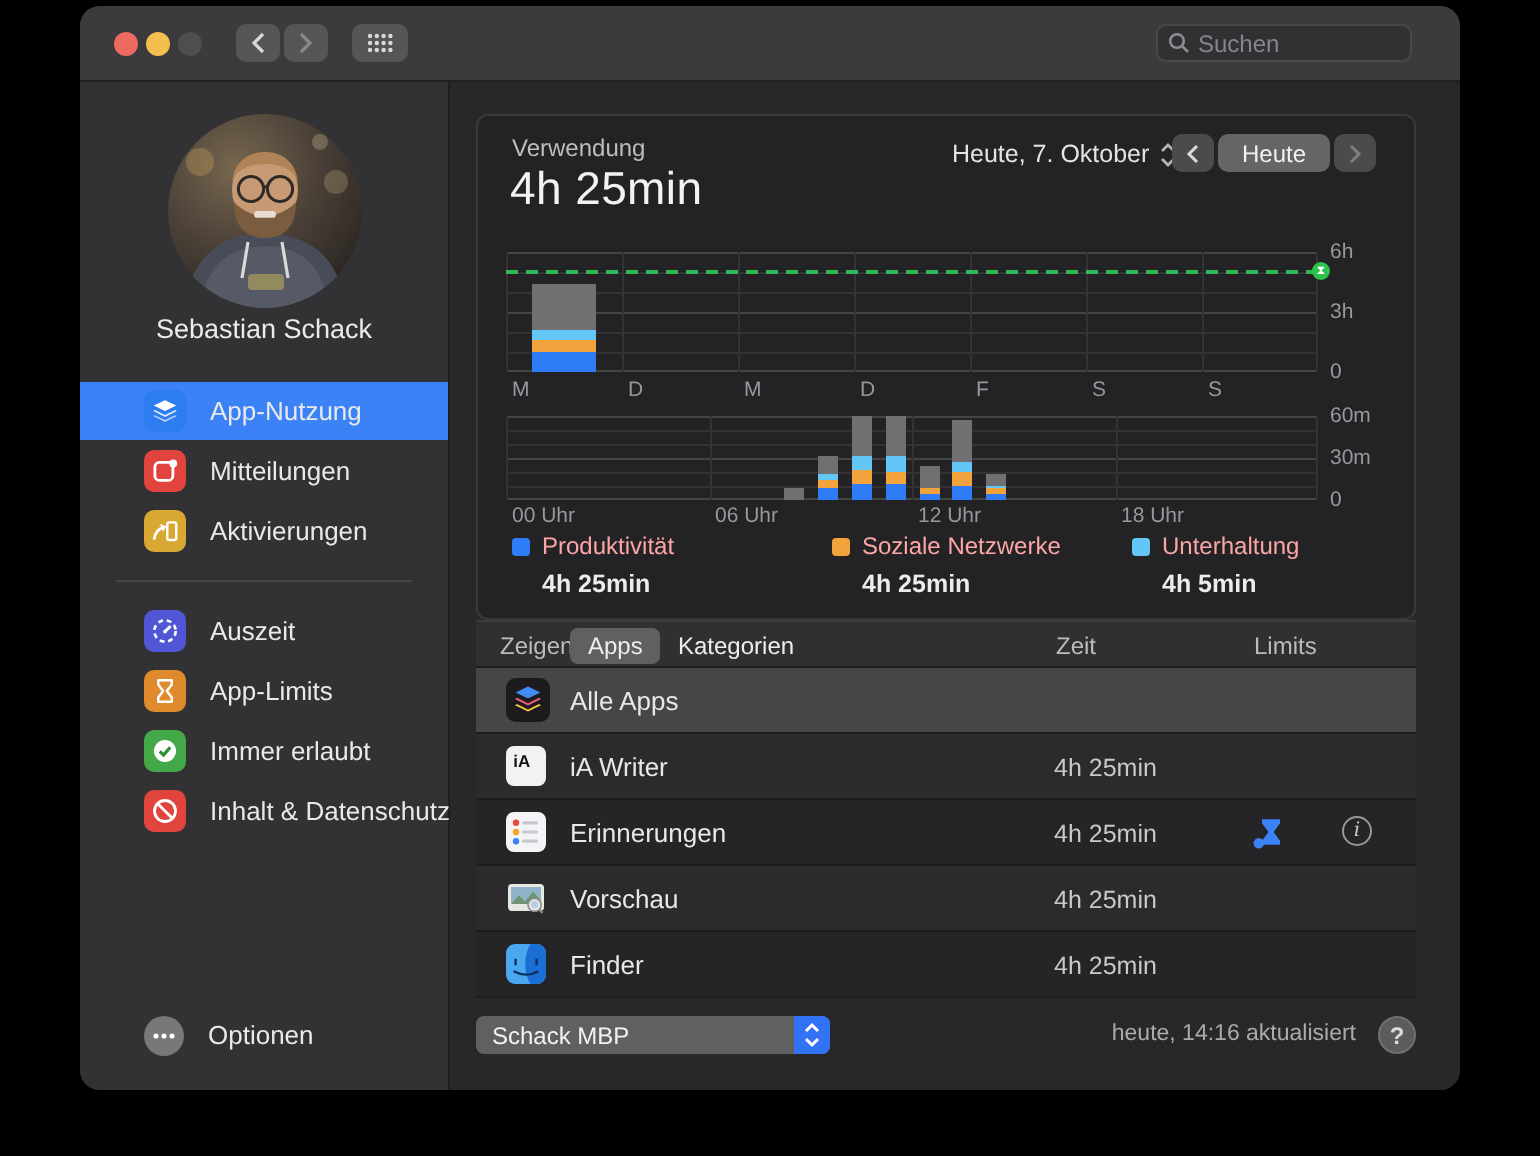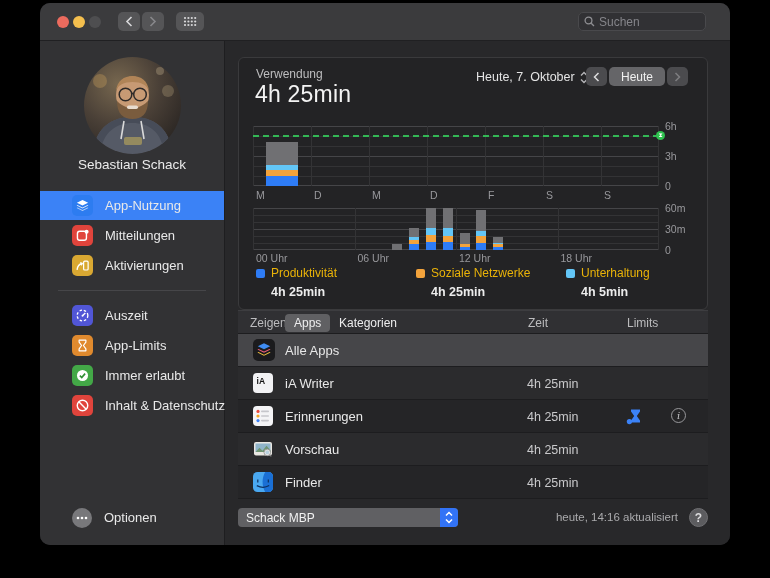--- a/index.html
+++ b/index.html
@@ -46,36 +46,36 @@
   .grid-h.major{background:#454548;}
   .grid-v{position:absolute;top:0;height:100%;width:1px;background:#333335;}
   .bar-seg{position:absolute;}
   .limit-line{position:absolute;left:0;width:100%;height:0;border-top:2px dashed #34c85a;opacity:.9;}
   .limit-badge{position:absolute;right:-6px;width:9px;height:9px;border-radius:50%;background:#2fc24f;display:flex;align-items:center;justify-content:center;font-size:6px;color:#fff;}
   .axis-label{position:absolute;font-size:10.5px;color:#98989c;white-space:nowrap;}
   .legend{position:absolute;left:17px;top:208px;width:440px;height:38px;}
   .legend-item{position:absolute;top:0;}
   .legend-head{display:flex;align-items:center;gap:6px;}
   .legend-swatch{width:9px;height:9px;border-radius:2px;}
-  .legend-label{font-size:12px;color:#eab308;}
+  .legend-label{font-size:12px;color:#fca5a5;}
   .legend-value{margin:5px 0 0 15px;font-size:12.5px;font-weight:700;color:#ececec;}
   
   .list-header{position:absolute;left:13px;top:269px;width:470px;height:24px;background:#303033;border-top:1px solid #3d3d40;border-bottom:1px solid #1d1d1f;box-sizing:border-box;}
   .lh-label{position:absolute;top:5px;font-size:12px;color:#bcbcbe;}
   .seg{position:absolute;top:2.5px;height:18px;display:flex;align-items:center;padding:0 9px;font-size:12px;color:#ededee;border-radius:4px;}
   .seg.selected{background:#606063;}
   .app-table{position:absolute;left:13px;top:293px;width:470px;height:165px;overflow:hidden;}
   .app-row{position:relative;height:33px;border-bottom:1px solid #1d1d1f;box-sizing:border-box;}
   .row-icon{position:absolute;left:15px;top:6px;width:20px;height:20px;text-align:center;}
   .row-name{position:absolute;left:47px;top:8.5px;font-size:13px;color:#e8e8e8;white-space:nowrap;}
   .row-time{position:absolute;left:289px;top:9.5px;font-size:12.5px;color:#c9c9cb;}
   .row-limit{position:absolute;left:388px;top:8px;}
   .row-info{position:absolute;left:433px;top:8px;width:15px;height:15px;border:1px solid #98989b;border-radius:50%;color:#c6c6c8;font-size:10px;font-style:italic;font-family:"DejaVu Serif",serif;display:flex;align-items:center;justify-content:center;box-sizing:border-box;}
   
-  .popup{position:absolute;left:13px;top:467px;width:177px;height:19px;background:#606063;border-radius:4px;padding-left:43px;}
+  .popup{position:absolute;left:13px;top:467px;width:177px;height:19px;background:#606063;border-radius:4px;}
   .popup-label{position:absolute;left:8px;top:3px;font-size:12px;color:#f2f2f2;}
   .popup-cap{position:absolute;right:0;top:0;width:18px;height:19px;background:#3273f6;border-radius:0 4px 4px 0;display:flex;align-items:center;justify-content:center;}
   .status-text{position:absolute;right:52px;top:470px;font-size:11.5px;color:#ababad;}
   .help-btn{position:absolute;right:22px;top:467px;width:19px;height:19px;border-radius:50%;background:#5c5c5f;border:1px solid #707073;box-sizing:border-box;color:#dcdcde;font-size:12px;font-weight:700;display:flex;align-items:center;justify-content:center;}
 </style>
 </head>
 <body>
 
 <div class="page">
   <div class="window">

